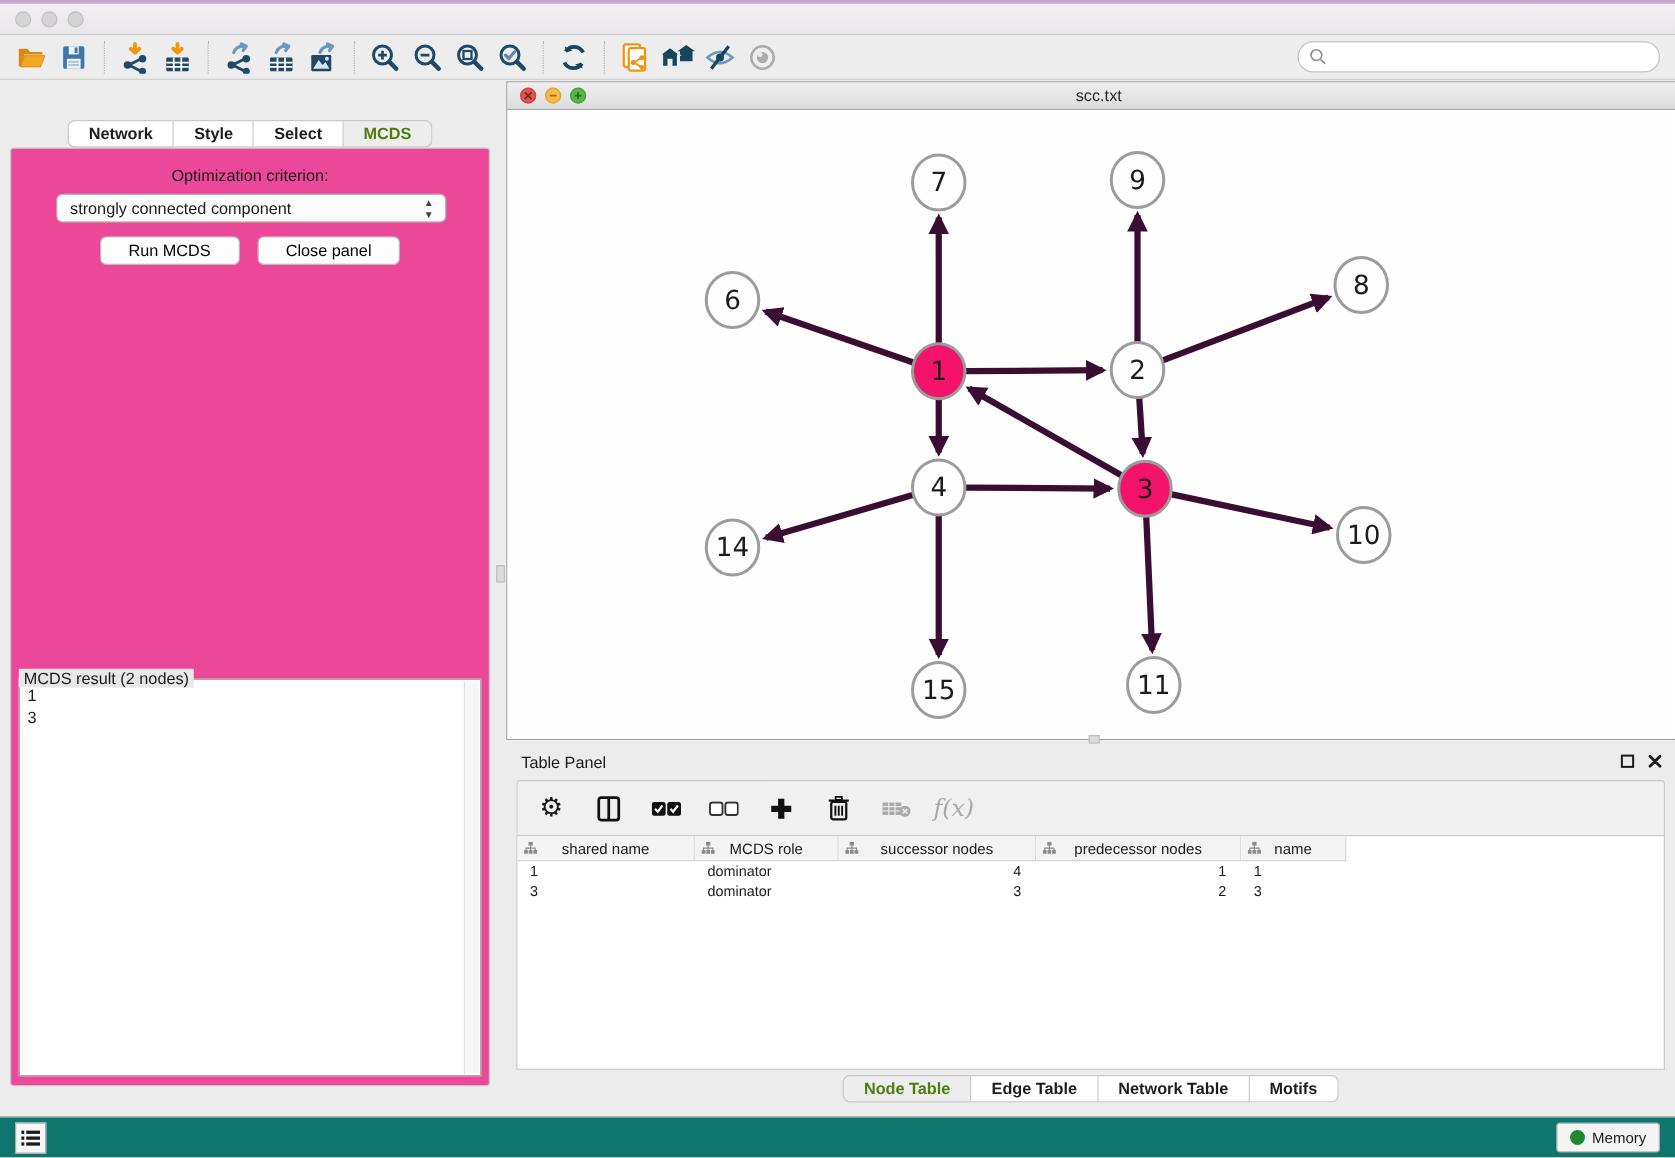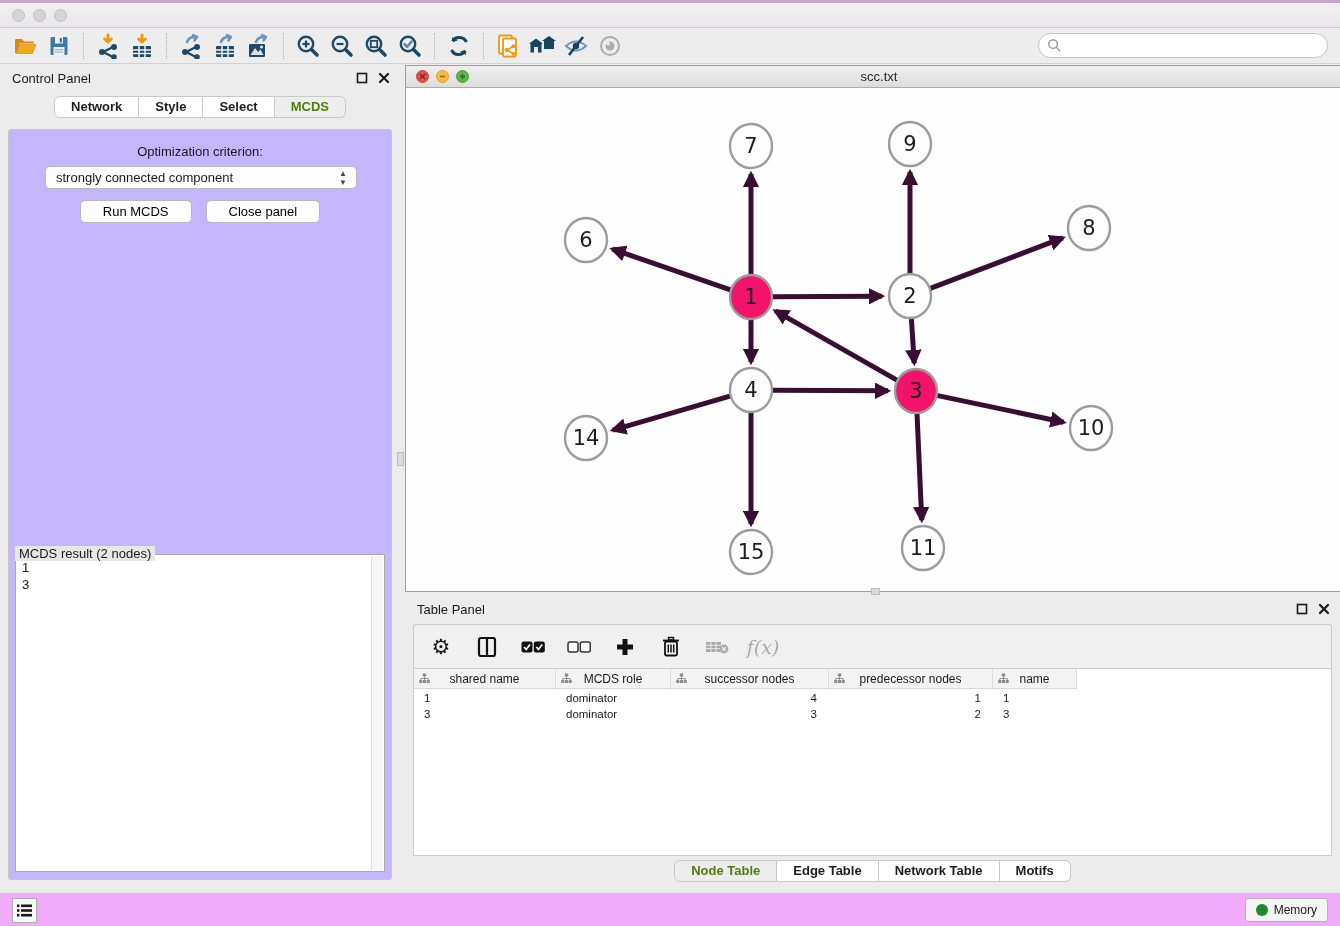--- a/index.html
+++ b/index.html
@@ -27,21 +27,21 @@
   .cpanel { position:absolute; left:0; top:64px; width:400px; height:824px; background:#ECECEC; }
   .panel-head { position:absolute; left:0; top:4px; width:100%; height:22px; }
   .panel-title { position:absolute; left:12px; top:3px; font-size:13px; color:#1a1a1a; }
   .ph-icons { position:absolute; right:10px; top:4px; display:flex; gap:10px; }
   .cp-tabs { position:absolute; left:0; top:32px; width:100%; display:flex; justify-content:center; z-index:3; }
   .tab { height:22px; line-height:20px; padding:0 16px; background:#fff; border:1px solid #C9C9C9;
     border-left:none; font-size:13px; font-weight:bold; color:#1d1d1d; }
   .tab:first-child { border-left:1px solid #C9C9C9; border-radius:6px 0 0 6px; }
   .tab:last-child { border-radius:0 6px 6px 0; }
   .tab.active { background:#EDEDED; color:#4d7c0f; }
-  .cp-body { position:absolute; left:8px; top:65px; width:384px; height:751px; background:#c4b5fd;
+  .cp-body { position:absolute; left:8px; top:54px; width:384px; height:751px; background:#ec4899;
     border:1px solid #C6C6C6; border-radius:3px; }
   .opt-label { position:absolute; left:0; width:100%; top:14px; text-align:center; font-size:13px; }
   .dropdown { position:absolute; left:36px; top:36px; width:312px; height:23px; background:#FDFDFD;
     border:1px solid #B9B9B9; border-radius:5px; font-size:13px; line-height:21px; padding-left:10px; }
   .dd-stepper { position:absolute; right:6px; top:2px; width:14px; height:18px; font-size:8px; color:#444;
     display:flex; flex-direction:column; align-items:center; line-height:9px; }
   .btnrow { position:absolute; left:0; top:70px; width:100%; display:flex; justify-content:center; gap:14px; }
   .pbtn { height:23px; padding:0 22px; background:#FDFDFD; border:1px solid #B9B9B9; border-radius:5px;
     font-size:13px; line-height:21px; }
   .result-box { position:absolute; left:6px; top:424px; width:370px; height:318px;
@@ -71,21 +71,21 @@
   .t-headrow { position:absolute; left:0; top:0; height:20px; display:flex; }
   .th-cell { position:relative; height:20px; background:#F3F3F3; border-right:1px solid #DCDCDC;
     border-bottom:1px solid #D8D8D8; font-size:12px; display:flex; align-items:center; justify-content:center; color:#1a1a1a; }
   .th-cell svg { position:absolute; left:5px; top:4px; }
   .t-rows { position:absolute; left:0; top:21px; width:100%; }
   .t-row { display:flex; height:16px; font-size:11.5px; }
   .td-cell { height:16px; line-height:16px; overflow:hidden; white-space:nowrap; }
   .t-tabs { position:absolute; left:0; bottom:6px; width:100%; display:flex; justify-content:center; }
 
   
-  .statusbar { position:absolute; left:0; top:893px; width:1340px; height:33px; background:#f0abfc; border-top:1px solid #C9C9C9; }
+  .statusbar { position:absolute; left:0; top:893px; width:1340px; height:33px; background:#0f766e; border-top:1px solid #C9C9C9; }
   .list-btn { position:absolute; left:12px; top:4px; width:25px; height:25px; background:#F7F7F7;
     border:1px solid #ADADAD; display:flex; align-items:center; justify-content:center; }
   .mem-btn { position:absolute; right:12px; top:4px; height:24px; background:#F4F4F4; border:1px solid #B3B3B3;
     border-radius:3px; display:flex; align-items:center; gap:6px; padding:0 10px; font-size:12px; }
   .mem-dot { width:12px; height:12px; border-radius:50%; background:#1E8A2F; }
 </style>
 </head>
 <body>
 
 <div class="titlebar">
@@ -248,31 +248,20 @@
   <div class="searchbox">
     <svg width="15" height="15" viewBox="0 0 16 16">
         <circle cx="6.5" cy="6.5" r="4.6" stroke="#8E8E93" stroke-width="1.4" fill="none"></circle>
         <line x1="10" y1="10" x2="14" y2="14" stroke="#8E8E93" stroke-width="1.4"></line>
       </svg>
     <input type="text" value="" style="">
   </div>
 </div>
 
 <div class="cpanel">
-  <div class="panel-head">
-    <span class="panel-title">Control Panel</span>
-    <span class="ph-icons">
-      <svg width="12" height="12" viewBox="0 0 12 12">
-          <rect x="1.5" y="1.5" width="9" height="9" stroke="#1a1a1a" stroke-width="1.6" fill="none"></rect>
-        </svg>
-      <svg width="12" height="12" viewBox="0 0 12 12">
-          <path d="M2 2 L10 10 M10 2 L2 10" stroke="#1a1a1a" stroke-width="2.2" stroke-linecap="round"></path>
-        </svg>
-    </span>
-  </div>
   <div class="cp-tabs" id="cp-tabs">
       <div class="tab">Network</div>
       <div class="tab">Style</div>
       <div class="tab">Select</div>
       <div class="tab active">MCDS</div>
     </div>
   <div class="cp-body">
     <div class="opt-label">Optimization criterion:</div>
     <div class="dropdown">
       <span>strongly connected component</span>

